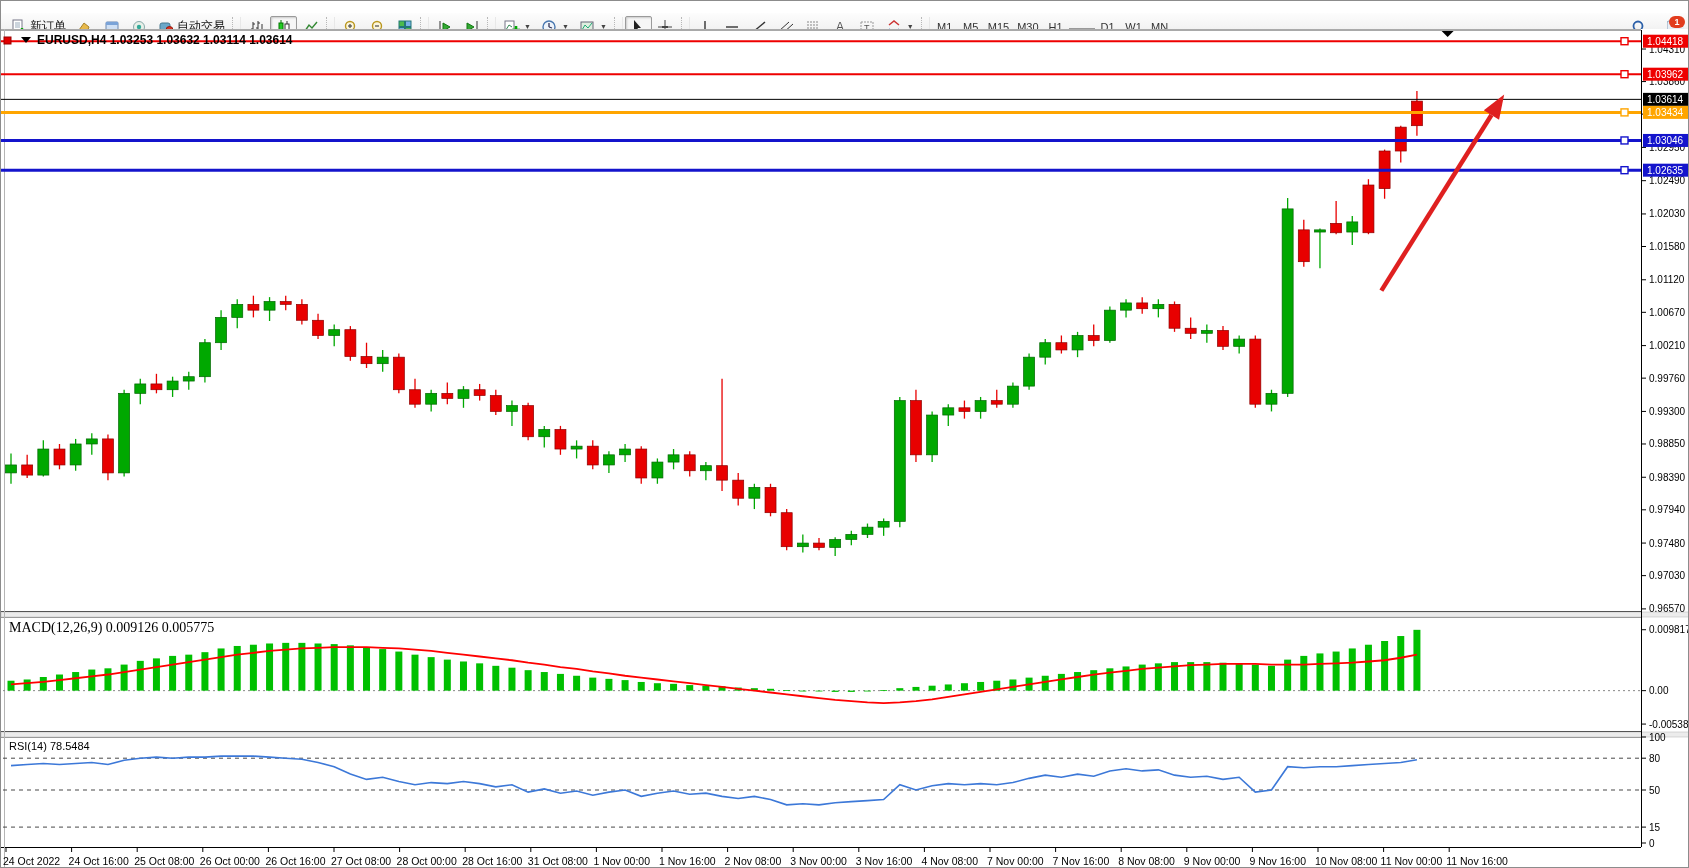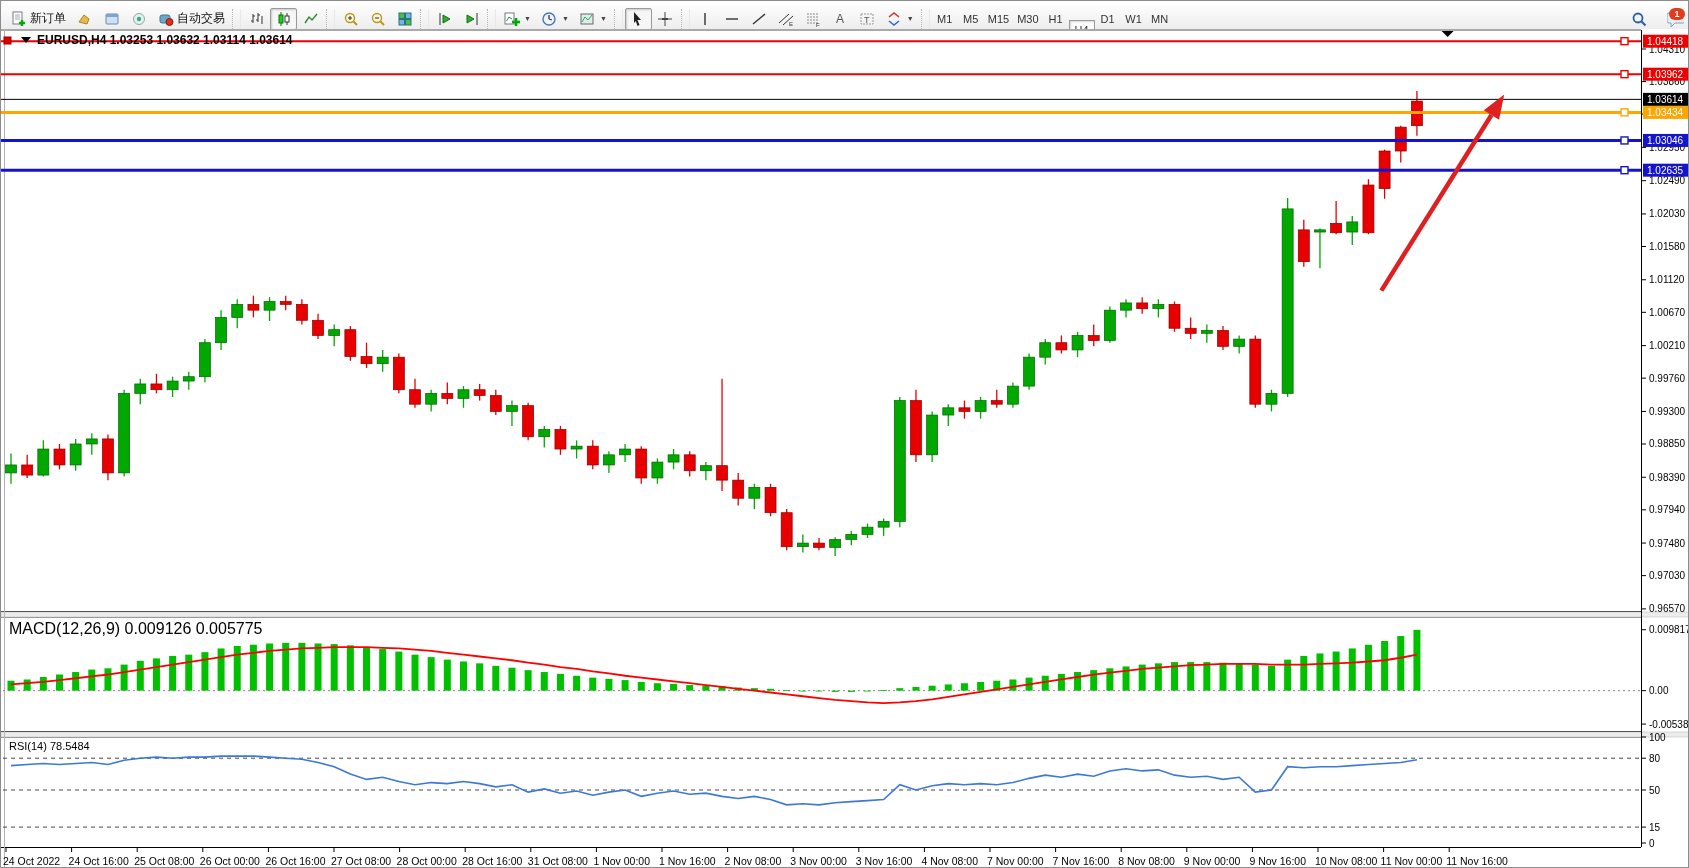--- a/index.html
+++ b/index.html
@@ -1,36 +1,36 @@
 <!DOCTYPE html>
 <html><head>
 <meta charset="utf-8">
 <style>
   html,body{margin:0;padding:0;background:#d4d0c8;}
   #app{position:relative;width:1689px;height:868px;background:#ffffff;border:1px solid #8c8c8c;box-sizing:border-box;overflow:hidden;font-family:"Liberation Sans",sans-serif;}
   
-  #toolbar{position:absolute;left:0;top:4px;width:1689px;height:28px;background:linear-gradient(#fdfdfd,#ebebeb);border-bottom:1px solid #b0b0b0;display:flex;align-items:center;box-sizing:border-box;padding-left:4px;}
+  #toolbar{position:absolute;left:0;top:12px;width:1689px;height:28px;background:linear-gradient(#fdfdfd,#ebebeb);border-bottom:1px solid #b0b0b0;display:flex;align-items:center;box-sizing:border-box;padding-left:4px;}
   .grip{width:7px;height:20px;margin:0 2px;border-left:1px dotted #b8b8b8;border-right:1px solid #e8e8e8;}
   .tb{display:flex;align-items:center;gap:3px;height:22px;padding:0 4px;border:1px solid transparent;border-radius:2px;background:transparent;font:12px "Liberation Sans",sans-serif;color:#222;cursor:default;}
   .tb.active{background:#f6f6f6;border:1px solid #9a9a9a;box-shadow:inset 1px 1px 2px rgba(0,0,0,.18);}
   .tb .lbl{font-size:12px;color:#111;white-space:nowrap;}
   .tb .dd{font-size:7px;color:#444;margin-left:1px;}
   .tf{height:20px;min-width:26px;padding:0 3px;border:1px solid transparent;font:11px "Liberation Sans",sans-serif;color:#333;background:transparent;}
   .tf.active{background:#fcfcfc;border:1px solid #9a9a9a;box-shadow:inset 1px 1px 2px rgba(0,0,0,.15);margin-top:22px;}
   #tb-right{position:absolute;right:6px;top:0;height:28px;display:flex;align-items:center;gap:10px;}
   .ic{display:inline-flex;width:17px;height:17px;align-items:center;justify-content:center;}
   .ic svg{display:block;}
   .chat-wrap{position:relative;width:22px;height:20px;}
   .chat-badge{position:absolute;right:-2px;top:-2px;min-width:12px;height:12px;border-radius:7px;background:#e23c1e;color:#fff;font:bold 9px/12px "Liberation Sans",sans-serif;text-align:center;padding:0 2px;}
   
   #chartwrap{position:absolute;left:0;top:28px;width:1689px;height:840px;background:#fff;}
   #chart{position:absolute;left:0;top:0;}
   .overlay{position:absolute;color:#000;font:11px "Liberation Sans",sans-serif;white-space:nowrap;pointer-events:none;}
   #sym-title{left:36px;top:4px;font-weight:bold;font-size:12px;}
-  #macd-label{left:8px;top:591px;font-size:16px;}
+  #macd-label{left:8px;top:591px;font-size:14px;font-family:Liberation Serif, serif;}
   #rsi-label{left:8px;top:711px;font-size:11px;}
   text{font-family:"Liberation Sans",sans-serif;}
 </style>
 </head>
 <body>
 
 <div id="app">
   <div id="toolbar">
       <button class="tb">
         <span class="ic">

